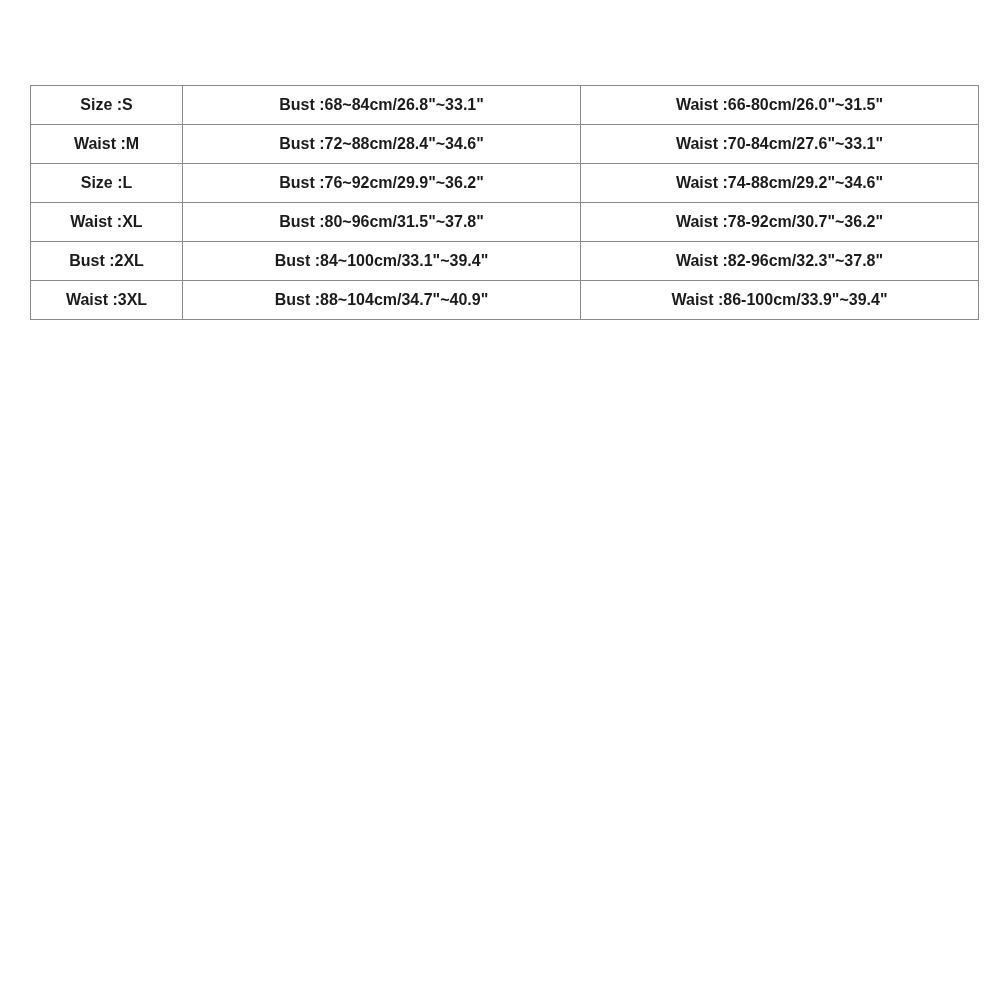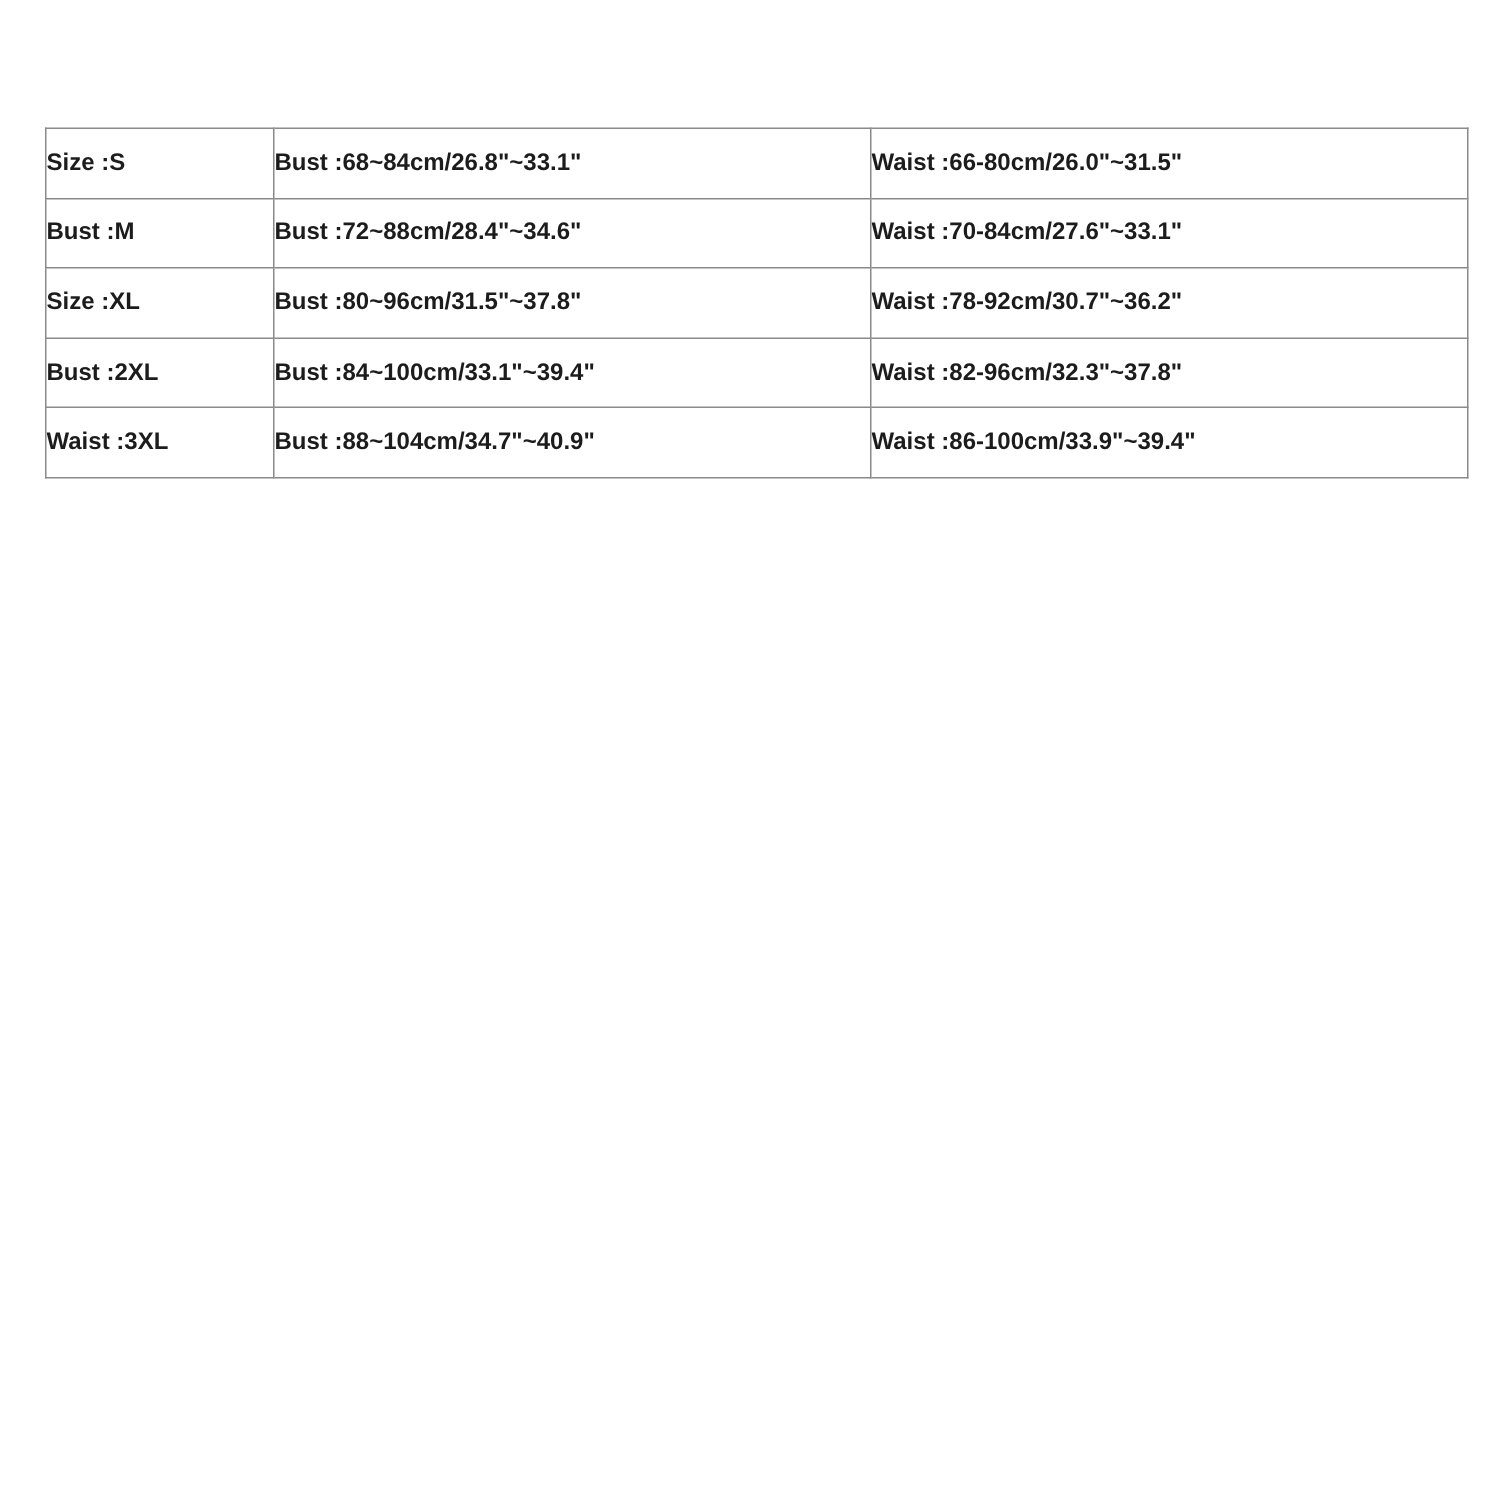--- a/index.html
+++ b/index.html
@@ -30,20 +30,21 @@
   }
   table.size-chart {
     width: 948px;
     height: 234px;
     border-collapse: collapse;
     table-layout: fixed;
     background: var(--bg-color);
   }
   table.size-chart td {
     border: 1px solid var(--border-color);
+    text-align: center;
     vertical-align: middle;
     font-weight: bold;
     font-size: 16px;
     color: var(--text-color);
     height: 39px;
     white-space: nowrap;
     overflow: hidden;
   }
   td.col-size  { width: 152px; }
   td.col-bust  { width: 398px; }
@@ -55,26 +56,31 @@
 <div class="page">
   <div class="size-chart-wrap">
     <table class="size-chart">
       <tbody>
           <tr>
             <td class="col-size">Size :S</td>
             <td class="col-bust">Bust :68~84cm/26.8"~33.1"</td>
             <td class="col-waist">Waist :66-80cm/26.0"~31.5"</td>
           </tr>
           <tr>
-            <td class="col-size">Bust :M</td>
+            <td class="col-size">Waist :M</td>
             <td class="col-bust">Bust :72~88cm/28.4"~34.6"</td>
             <td class="col-waist">Waist :70-84cm/27.6"~33.1"</td>
           </tr>
           <tr>
-            <td class="col-size">Size :XL</td>
+            <td class="col-size">Size :L</td>
+            <td class="col-bust">Bust :76~92cm/29.9"~36.2"</td>
+            <td class="col-waist">Waist :74-88cm/29.2"~34.6"</td>
+          </tr>
+          <tr>
+            <td class="col-size">Waist :XL</td>
             <td class="col-bust">Bust :80~96cm/31.5"~37.8"</td>
             <td class="col-waist">Waist :78-92cm/30.7"~36.2"</td>
           </tr>
           <tr>
             <td class="col-size">Bust :2XL</td>
             <td class="col-bust">Bust :84~100cm/33.1"~39.4"</td>
             <td class="col-waist">Waist :82-96cm/32.3"~37.8"</td>
           </tr>
           <tr>
             <td class="col-size">Waist :3XL</td>

